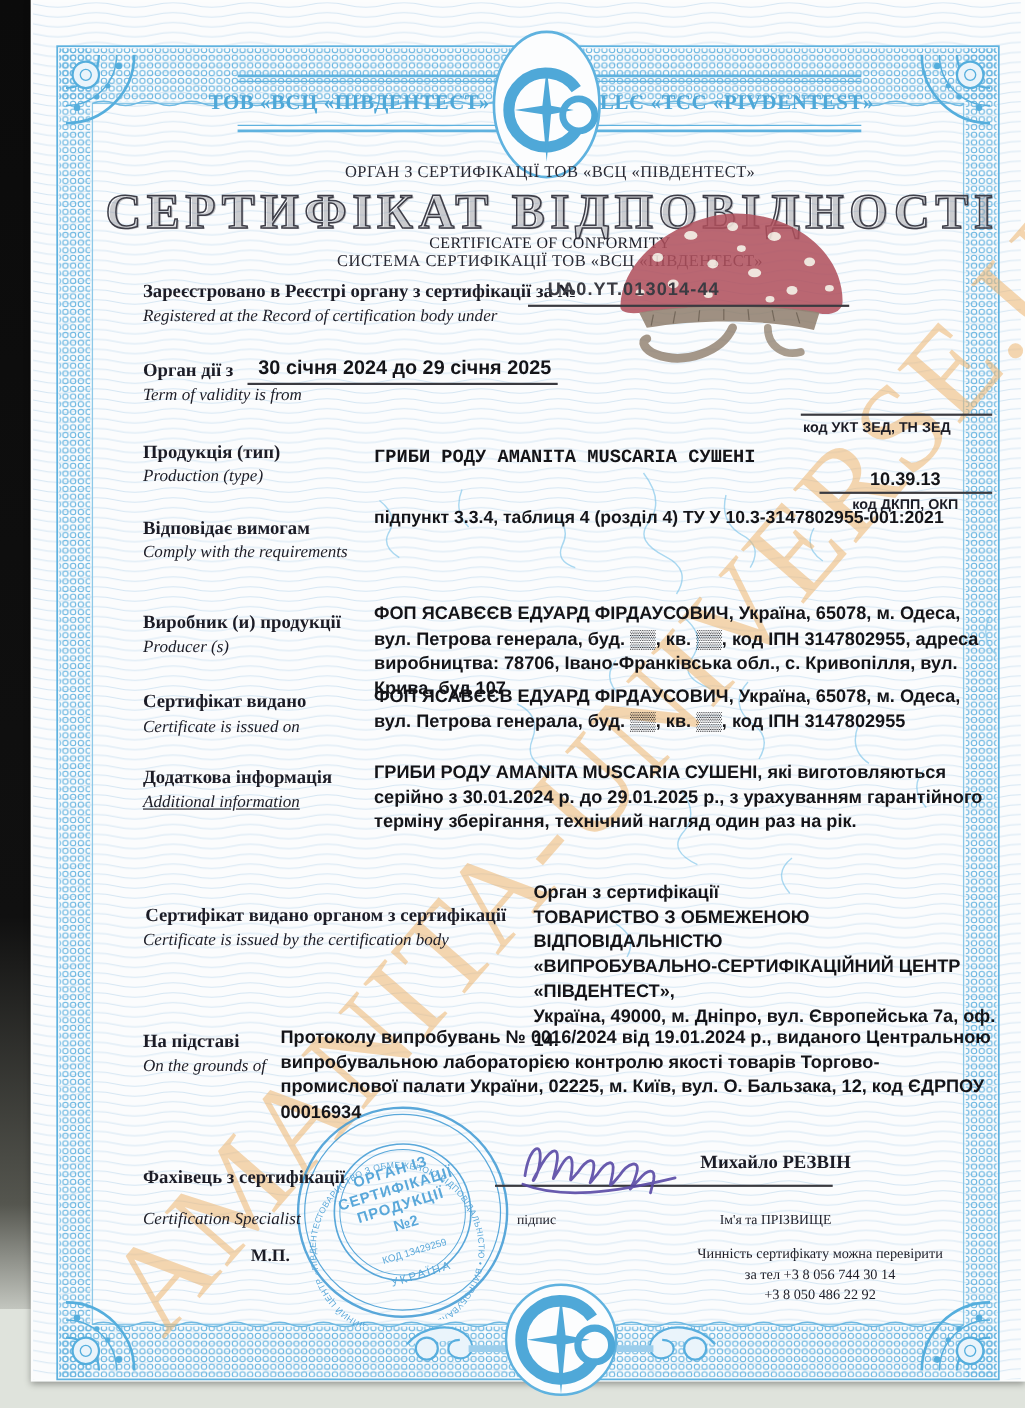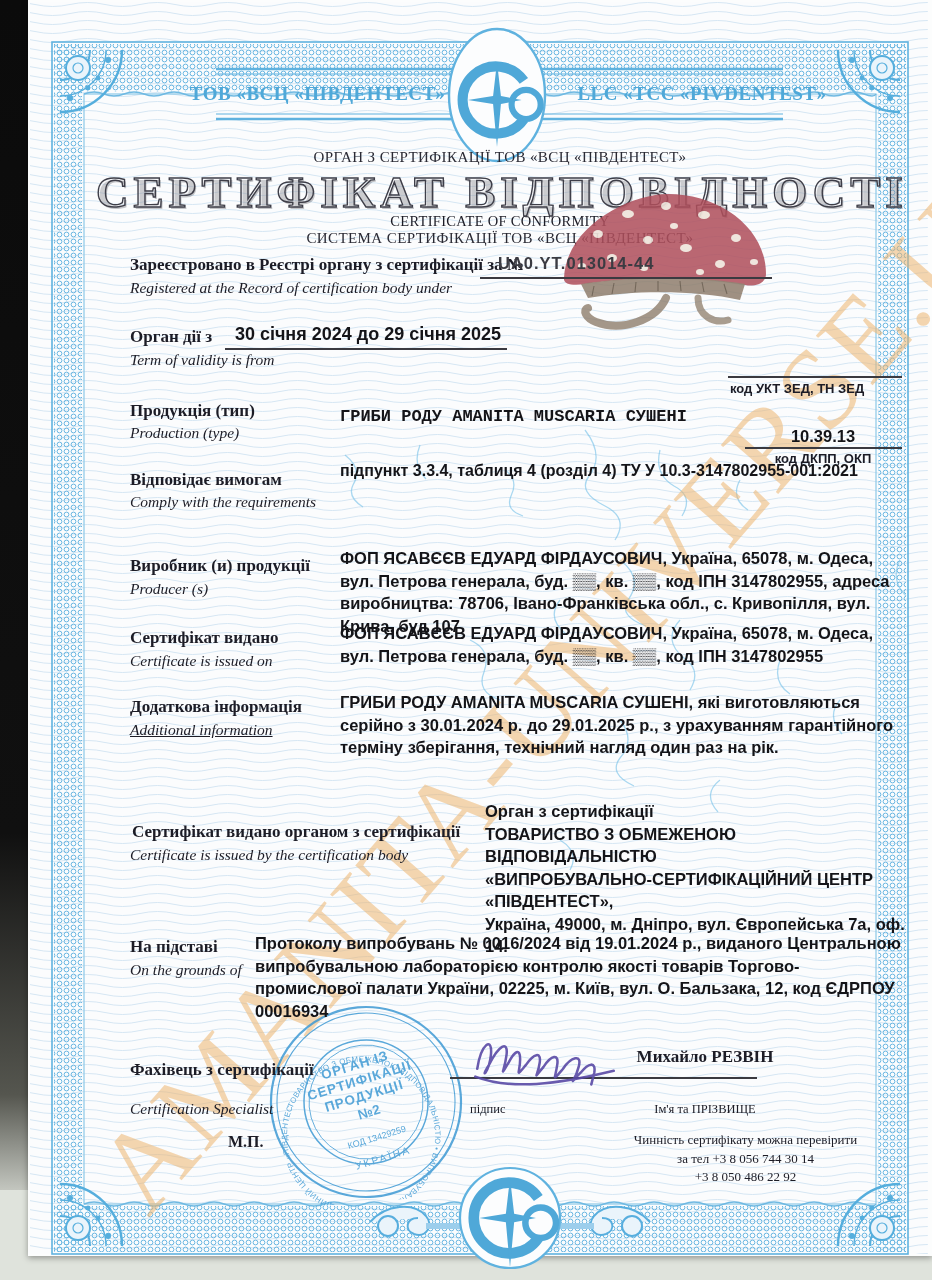--- a/index.html
+++ b/index.html
@@ -108,21 +108,21 @@
 
   <svg class="abs z4" style="left:437px;top:35px;" width="120" height="130" viewBox="-60 -65 120 130">
     <g transform="scale(1.12)" fill="#4FA8D8" stroke="#4FA8D8">
       <path d="M 24,-17 A 30,30 0 1 0 24,17" fill="none" stroke-width="9"></path>
       <circle cx="26" cy="4" r="13" fill="none" stroke-width="5.5"></circle>
       <path d="M0,-34 L3.5,-3.5 L22,0 L3.5,3.5 L0,42 L-3.5,3.5 L-26,0 L-3.5,-3.5 Z" stroke="none"></path>
     </g>
   </svg>
 
   <div class="abs org-name z4" style="left:185px;top:83px;width:265px;">ТОВ «ВСЦ «ПІВДЕНТЕСТ»</div>
-  <div class="abs org-name z4" style="left:545px;top:83px;width:250px;padding-left:32px;">LLC «TCC «PIVDENTEST»</div>
+  <div class="abs org-name z4" style="left:545px;top:83px;width:250px;">LLC «TCC «PIVDENTEST»</div>
 
   <div class="abs caps-line z4" style="left:130px;top:149px;width:740px;">ОРГАН З СЕРТИФІКАЦІЇ ТОВ «ВСЦ «ПІВДЕНТЕСТ»</div>
   <div class="abs doc-title z4" style="left:96px;top:166px;width:790px;">СЕРТИФІКАТ ВІДПОВІДНОСТІ</div>
   <div class="abs sub-en z4" style="left:130px;top:213px;width:740px;">CERTIFICATE OF CONFORMITY</div>
   <div class="abs caps-line z4" style="left:130px;top:230px;width:740px;">СИСТЕМА СЕРТИФІКАЦІЇ ТОВ «ВСЦ «ПІВДЕНТЕСТ»</div>
 
   <svg class="abs z4" style="left:548px;top:182px;opacity:.92;" width="236" height="152" viewBox="0 0 236 152">
     <path d="M16,96 C18,44 82,12 120,12 C172,12 218,46 218,92 C218,101 208,105 197,103 C150,95 82,95 37,102 C24,104 15,102 16,96 Z" fill="#AF4F5B" opacity="0.93"></path>
     <g fill="#F3ECE2" opacity="0.95">
       <ellipse cx="50" cy="52" rx="5" ry="4"></ellipse>

